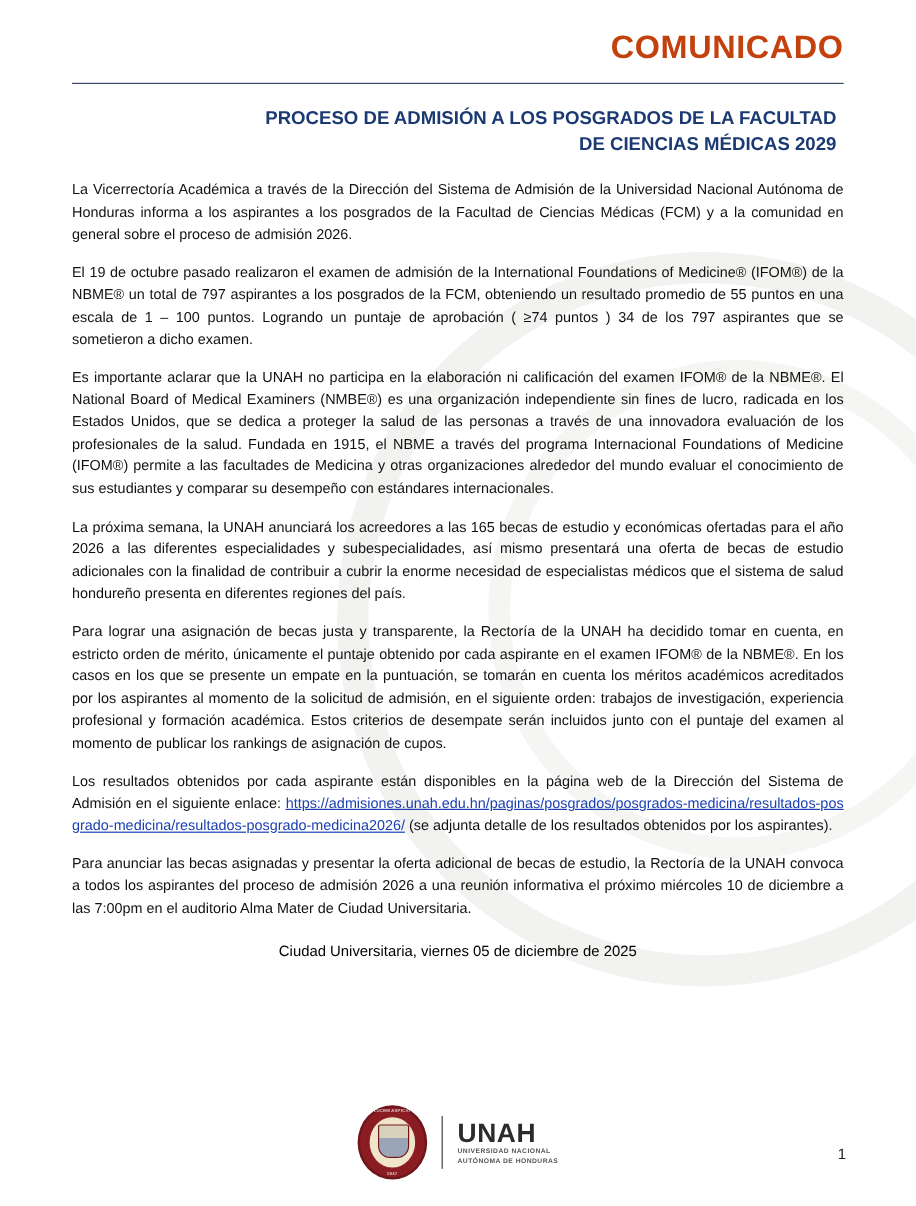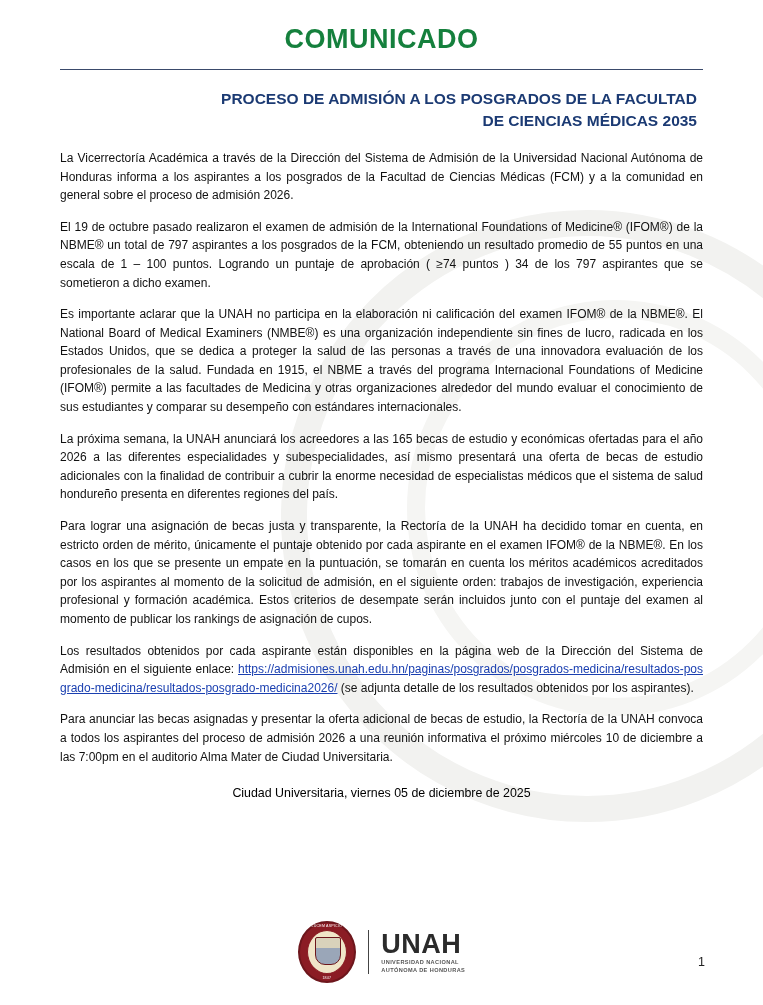--- a/index.html
+++ b/index.html
@@ -42,24 +42,24 @@
 
   .page {
     position: relative;
     z-index: 2;
     padding: 0 60px;
     box-sizing: border-box;
     width: 763px;
   }
 
   .doc-title {
-    text-align: center;
+    text-align: right;
     font-size: 27px;
     font-weight: bold;
-    color: #15803d;
+    color: #c2410c;
     letter-spacing: 0.5px;
     margin-top: 24px;
     margin-bottom: 14px;
   }
 
   .divider {
     border: none;
     border-top: 1.5px solid #3a4a6b;
     margin: 0 0 18px 0;
   }
@@ -153,21 +153,21 @@
 
   .vbar {
     width: 1.5px;
     height: 44px;
     background: #444;
   }
   .brand {
     line-height: 1.05;
   }
   .brand-name {
-    font-size: 27px;
+    font-size: 22px;
     font-weight: bold;
     color: #2b2b2b;
     letter-spacing: 0.5px;
   }
   .brand-sub {
     font-size: 5.6px;
     font-weight: bold;
     color: #555;
     letter-spacing: 0.4px;
     margin-top: 2px;
@@ -188,21 +188,21 @@
 <div class="watermark2"></div>
 
 <div class="page">
 
   <div class="doc-title">COMUNICADO</div>
 
   <hr class="divider">
 
   <div class="subtitle">
     <span>PROCESO DE ADMISIÓN A LOS POSGRADOS DE LA FACULTAD</span><br>
-    <span>DE CIENCIAS MÉDICAS 2035</span>
+    <span>DE CIENCIAS MÉDICAS 2029</span>
   </div>
 
   <p class="body-par">La Vicerrectoría Académica a través de la Dirección del Sistema de Admisión de la Universidad Nacional Autónoma de Honduras informa a los aspirantes a los posgrados de la Facultad de Ciencias Médicas (FCM) y a la comunidad en general sobre el proceso de admisión 2026.</p>
   <p class="body-par">El 19 de octubre pasado realizaron el examen de admisión de la International Foundations of Medicine® (IFOM®) de la NBME® un total de 797 aspirantes a los posgrados de la FCM, obteniendo un resultado promedio de 55 puntos en una escala de 1 – 100 puntos. Logrando un puntaje de aprobación ( ≥74 puntos ) 34 de los 797 aspirantes que se sometieron a dicho examen.</p>
   <p class="body-par">Es importante aclarar que la UNAH no participa en la elaboración ni calificación del examen IFOM® de la NBME®. El National Board of Medical Examiners (NMBE®) es una organización independiente sin fines de lucro, radicada en los Estados Unidos, que se dedica a proteger la salud de las personas a través de una innovadora evaluación de los profesionales de la salud. Fundada en 1915, el NBME a través del programa Internacional Foundations of Medicine (IFOM®) permite a las facultades de Medicina y otras organizaciones alrededor del mundo evaluar el conocimiento de sus estudiantes y comparar su desempeño con estándares internacionales.</p>
   <p class="body-par">La próxima semana, la UNAH anunciará los acreedores a las 165 becas de estudio y económicas ofertadas para el año 2026 a las diferentes especialidades y subespecialidades, así mismo presentará una oferta de becas de estudio adicionales con la finalidad de contribuir a cubrir la enorme necesidad de especialistas médicos que el sistema de salud hondureño presenta en diferentes regiones del país.</p>
   <p class="body-par">Para lograr una asignación de becas justa y transparente, la Rectoría de la UNAH ha decidido tomar en cuenta, en estricto orden de mérito, únicamente el puntaje obtenido por cada aspirante en el examen IFOM® de la NBME®.  En los casos en los que se presente un empate en la puntuación, se tomarán en cuenta los méritos académicos acreditados por los aspirantes al momento de la solicitud de admisión, en el siguiente orden: trabajos de investigación, experiencia profesional y formación académica. Estos criterios de desempate serán incluidos junto con el puntaje del examen al momento de publicar los rankings de asignación de cupos.</p>
 
   <p class="body-par"><span>Los resultados obtenidos por cada aspirante están disponibles en la página web de la Dirección del Sistema de Admisión en el siguiente enlace: </span><a class="doc-link" href="#">https://admisiones.unah.edu.hn/paginas/posgrados/posgrados-medicina/resultados-posgrado-medicina/resultados-posgrado-medicina2026/</a><span> (se adjunta detalle de los resultados obtenidos por los aspirantes).</span></p>
 

